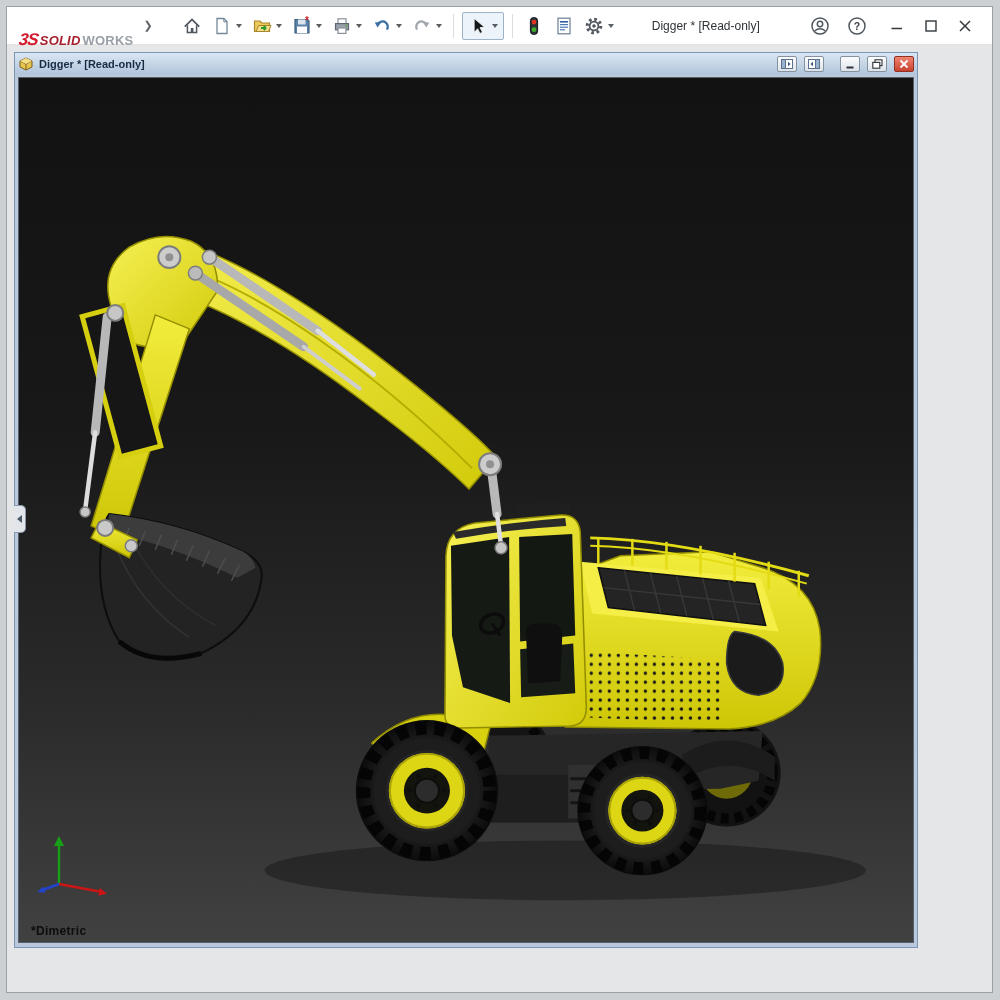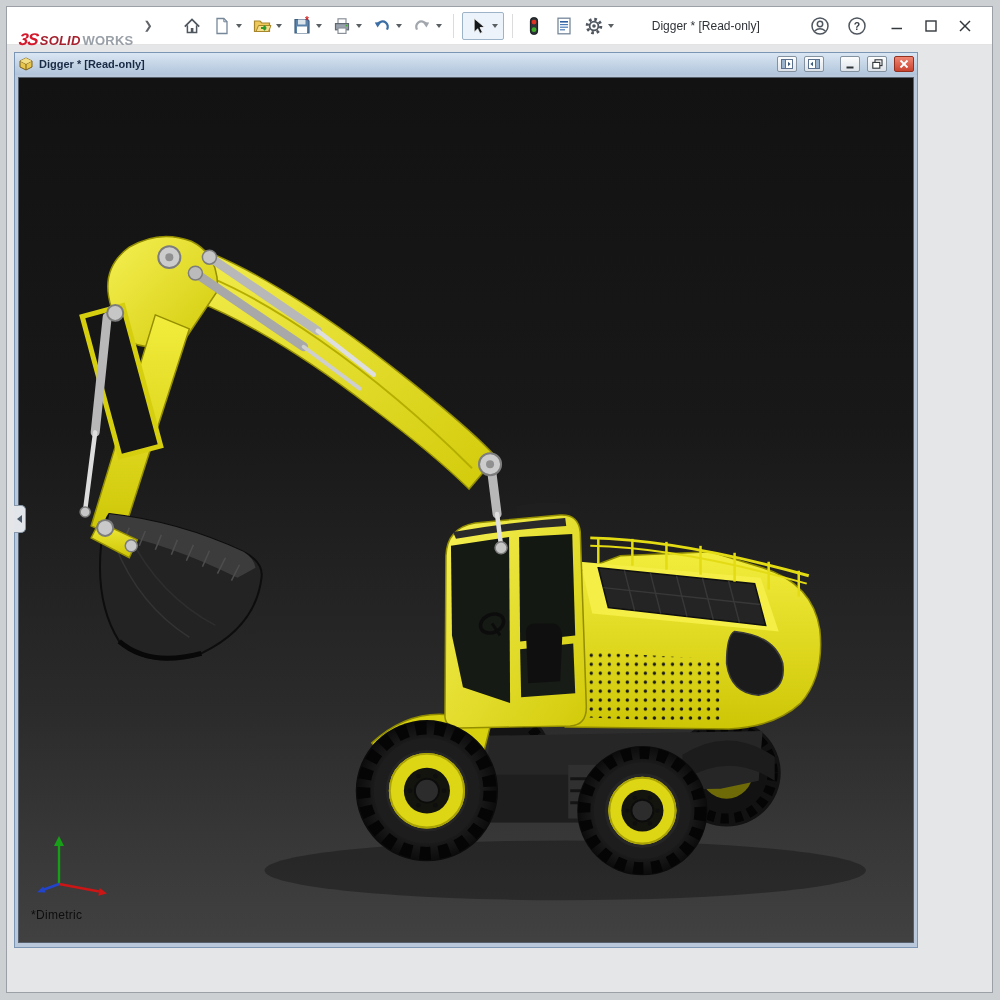--- a/index.html
+++ b/index.html
@@ -64,22 +64,22 @@
   .cbtn.gap { margin-left:12px; }
   .cbtn.close-btn { background:linear-gradient(#ef8572, #c9432f); border-color:#93301f; }
   .viewport {
     position:absolute; left:3px; top:24px; right:3px; bottom:4px;
     background:linear-gradient(180deg, #121212 0%, #181818 40%, #2a2a2a 72%, #414141 100%);
     border:1px solid #55606c; overflow:hidden;
   }
   .model-svg { position:absolute; left:0; top:0; width:100%; height:100%; }
   .triad { position:absolute; left:8px; bottom:44px; }
   .view-label {
-    position:absolute; left:12px; bottom:20px;
-    font-size:12px; font-weight:normal; color:#0d0d0d; letter-spacing:0.3px;
+    position:absolute; left:12px; bottom:4px;
+    font-size:12px; font-weight:bold; color:#0d0d0d; letter-spacing:0.3px;
   }
   .collapse-tab {
     position:absolute; left:-1px; top:452px; width:12px; height:28px;
     background:#e2e6ea; border:1px solid #8a98a8; border-left:none;
     border-radius:0 5px 5px 0; display:flex; align-items:center; justify-content:center;
   }
   .collapse-arrow {
     width:0; height:0; border-top:4px solid transparent; border-bottom:4px solid transparent;
     border-right:5px solid #4a5868;
   }

